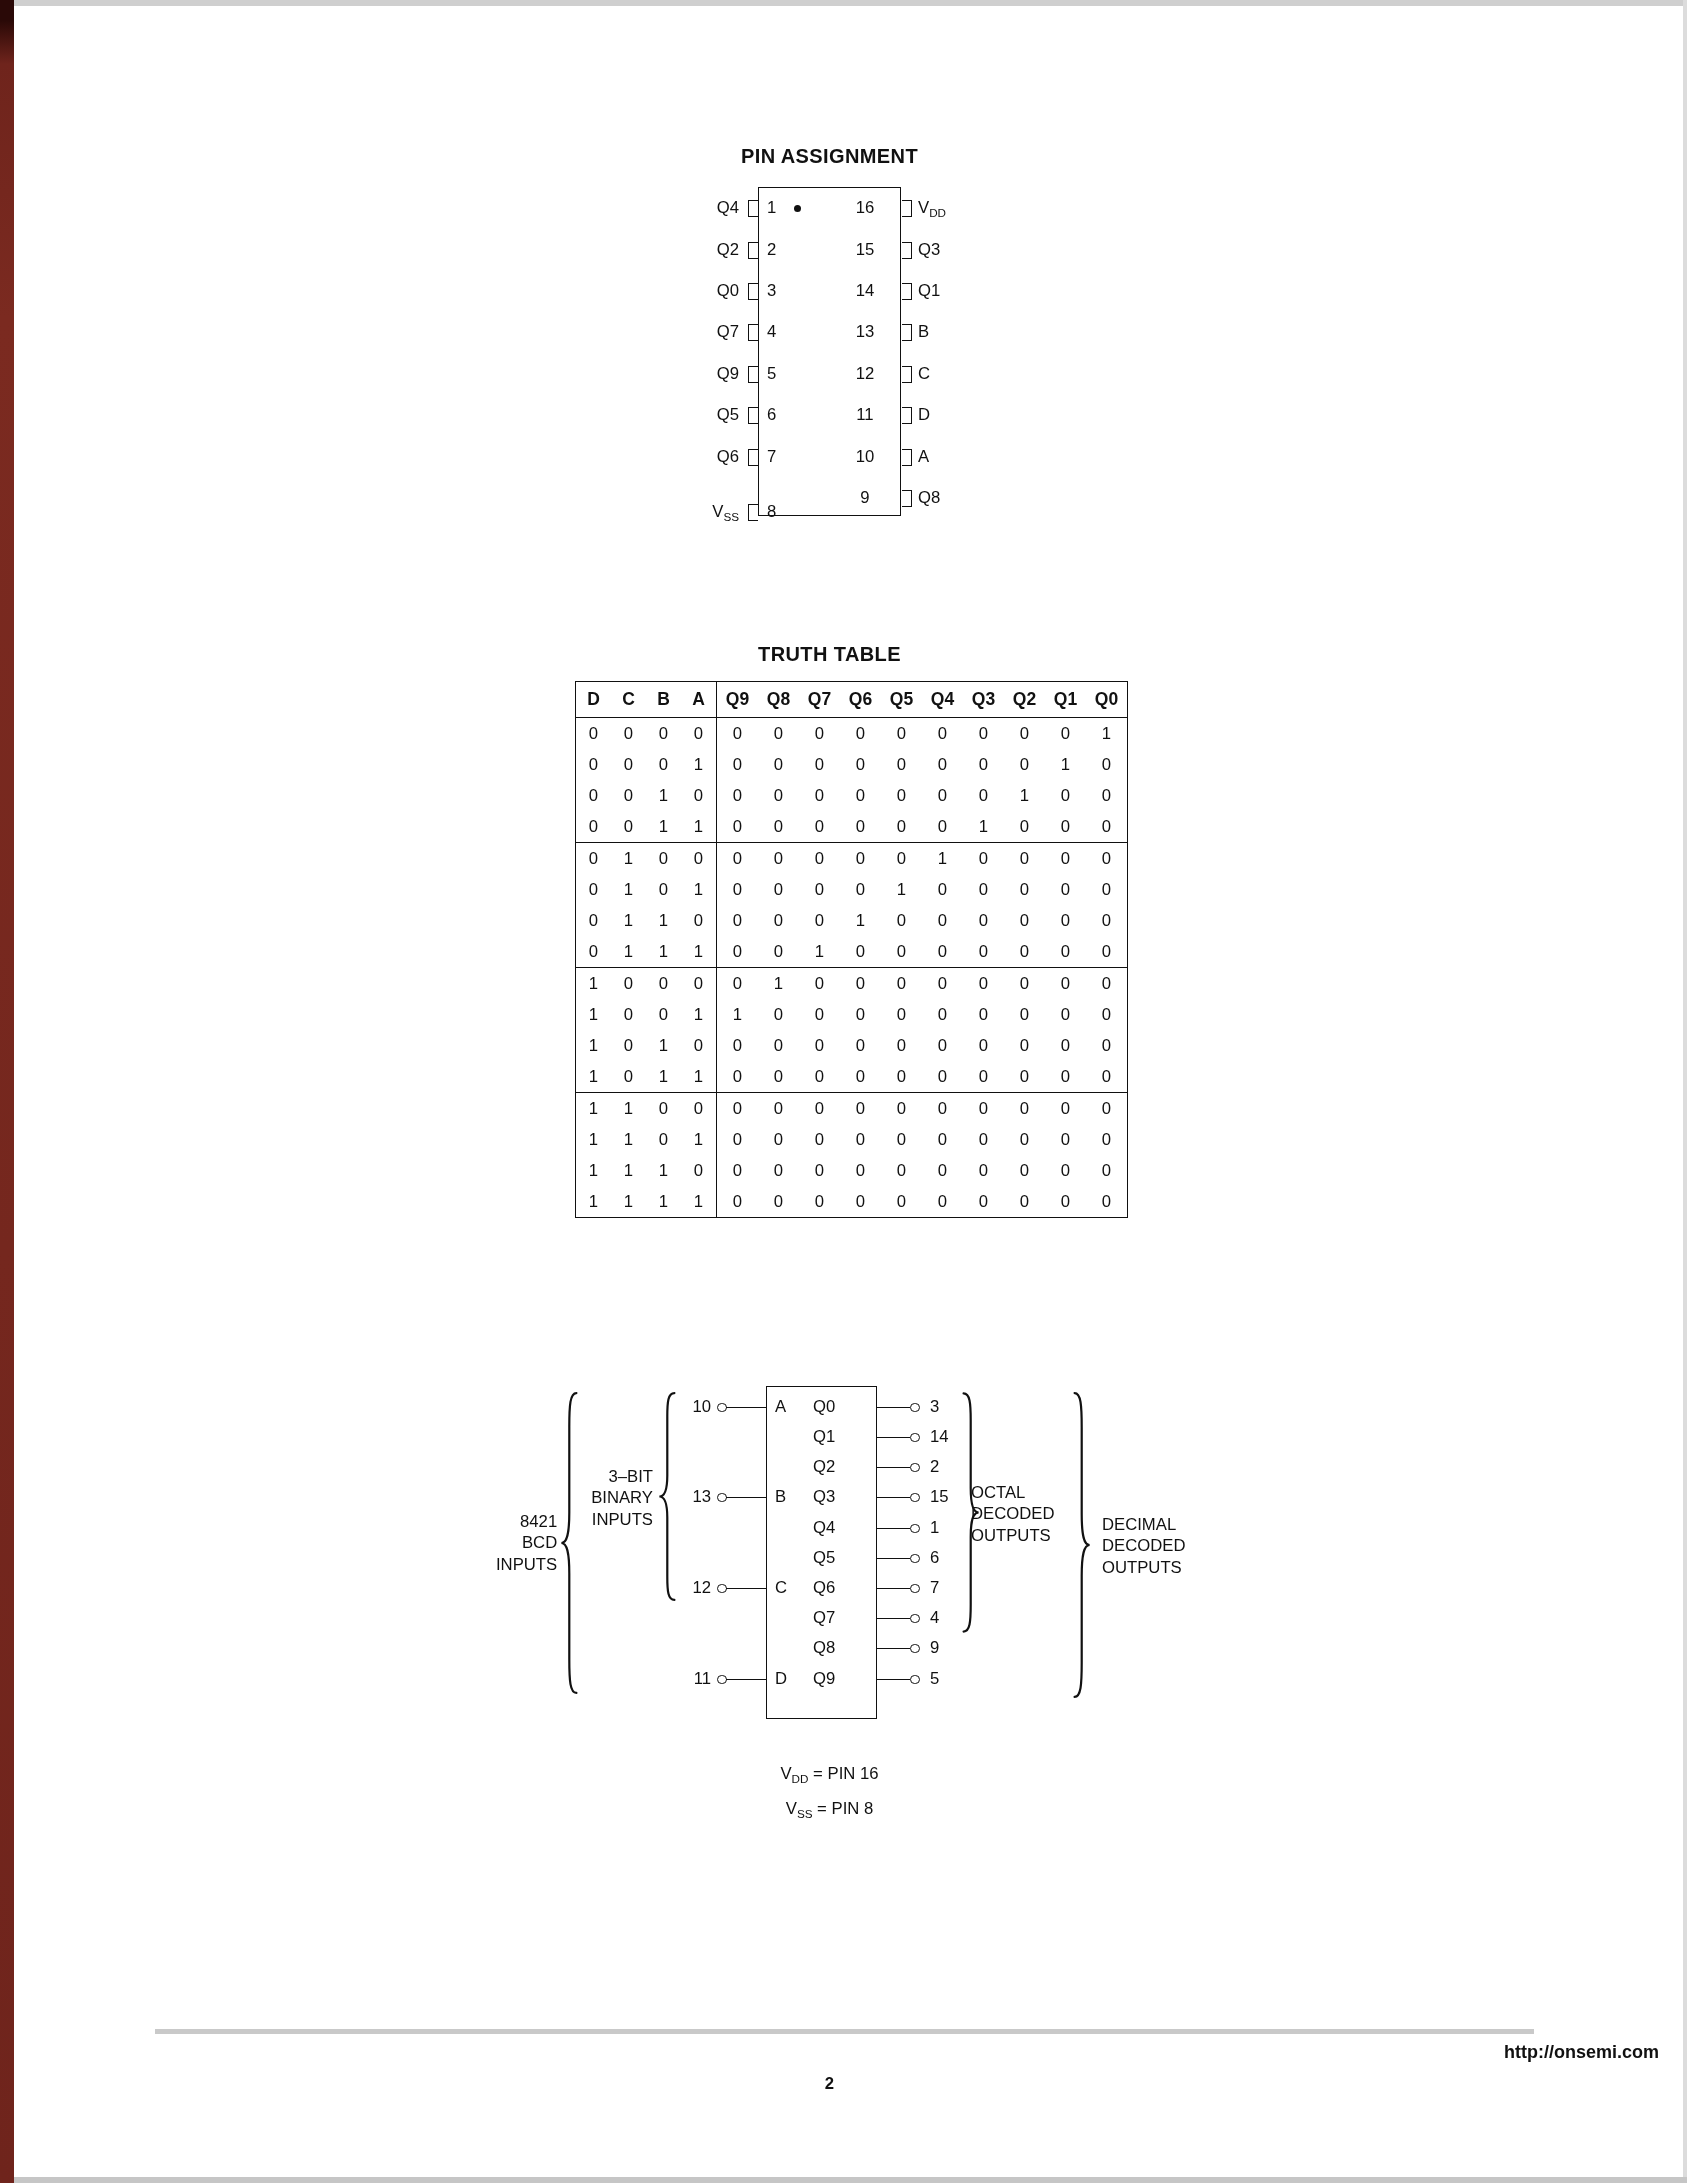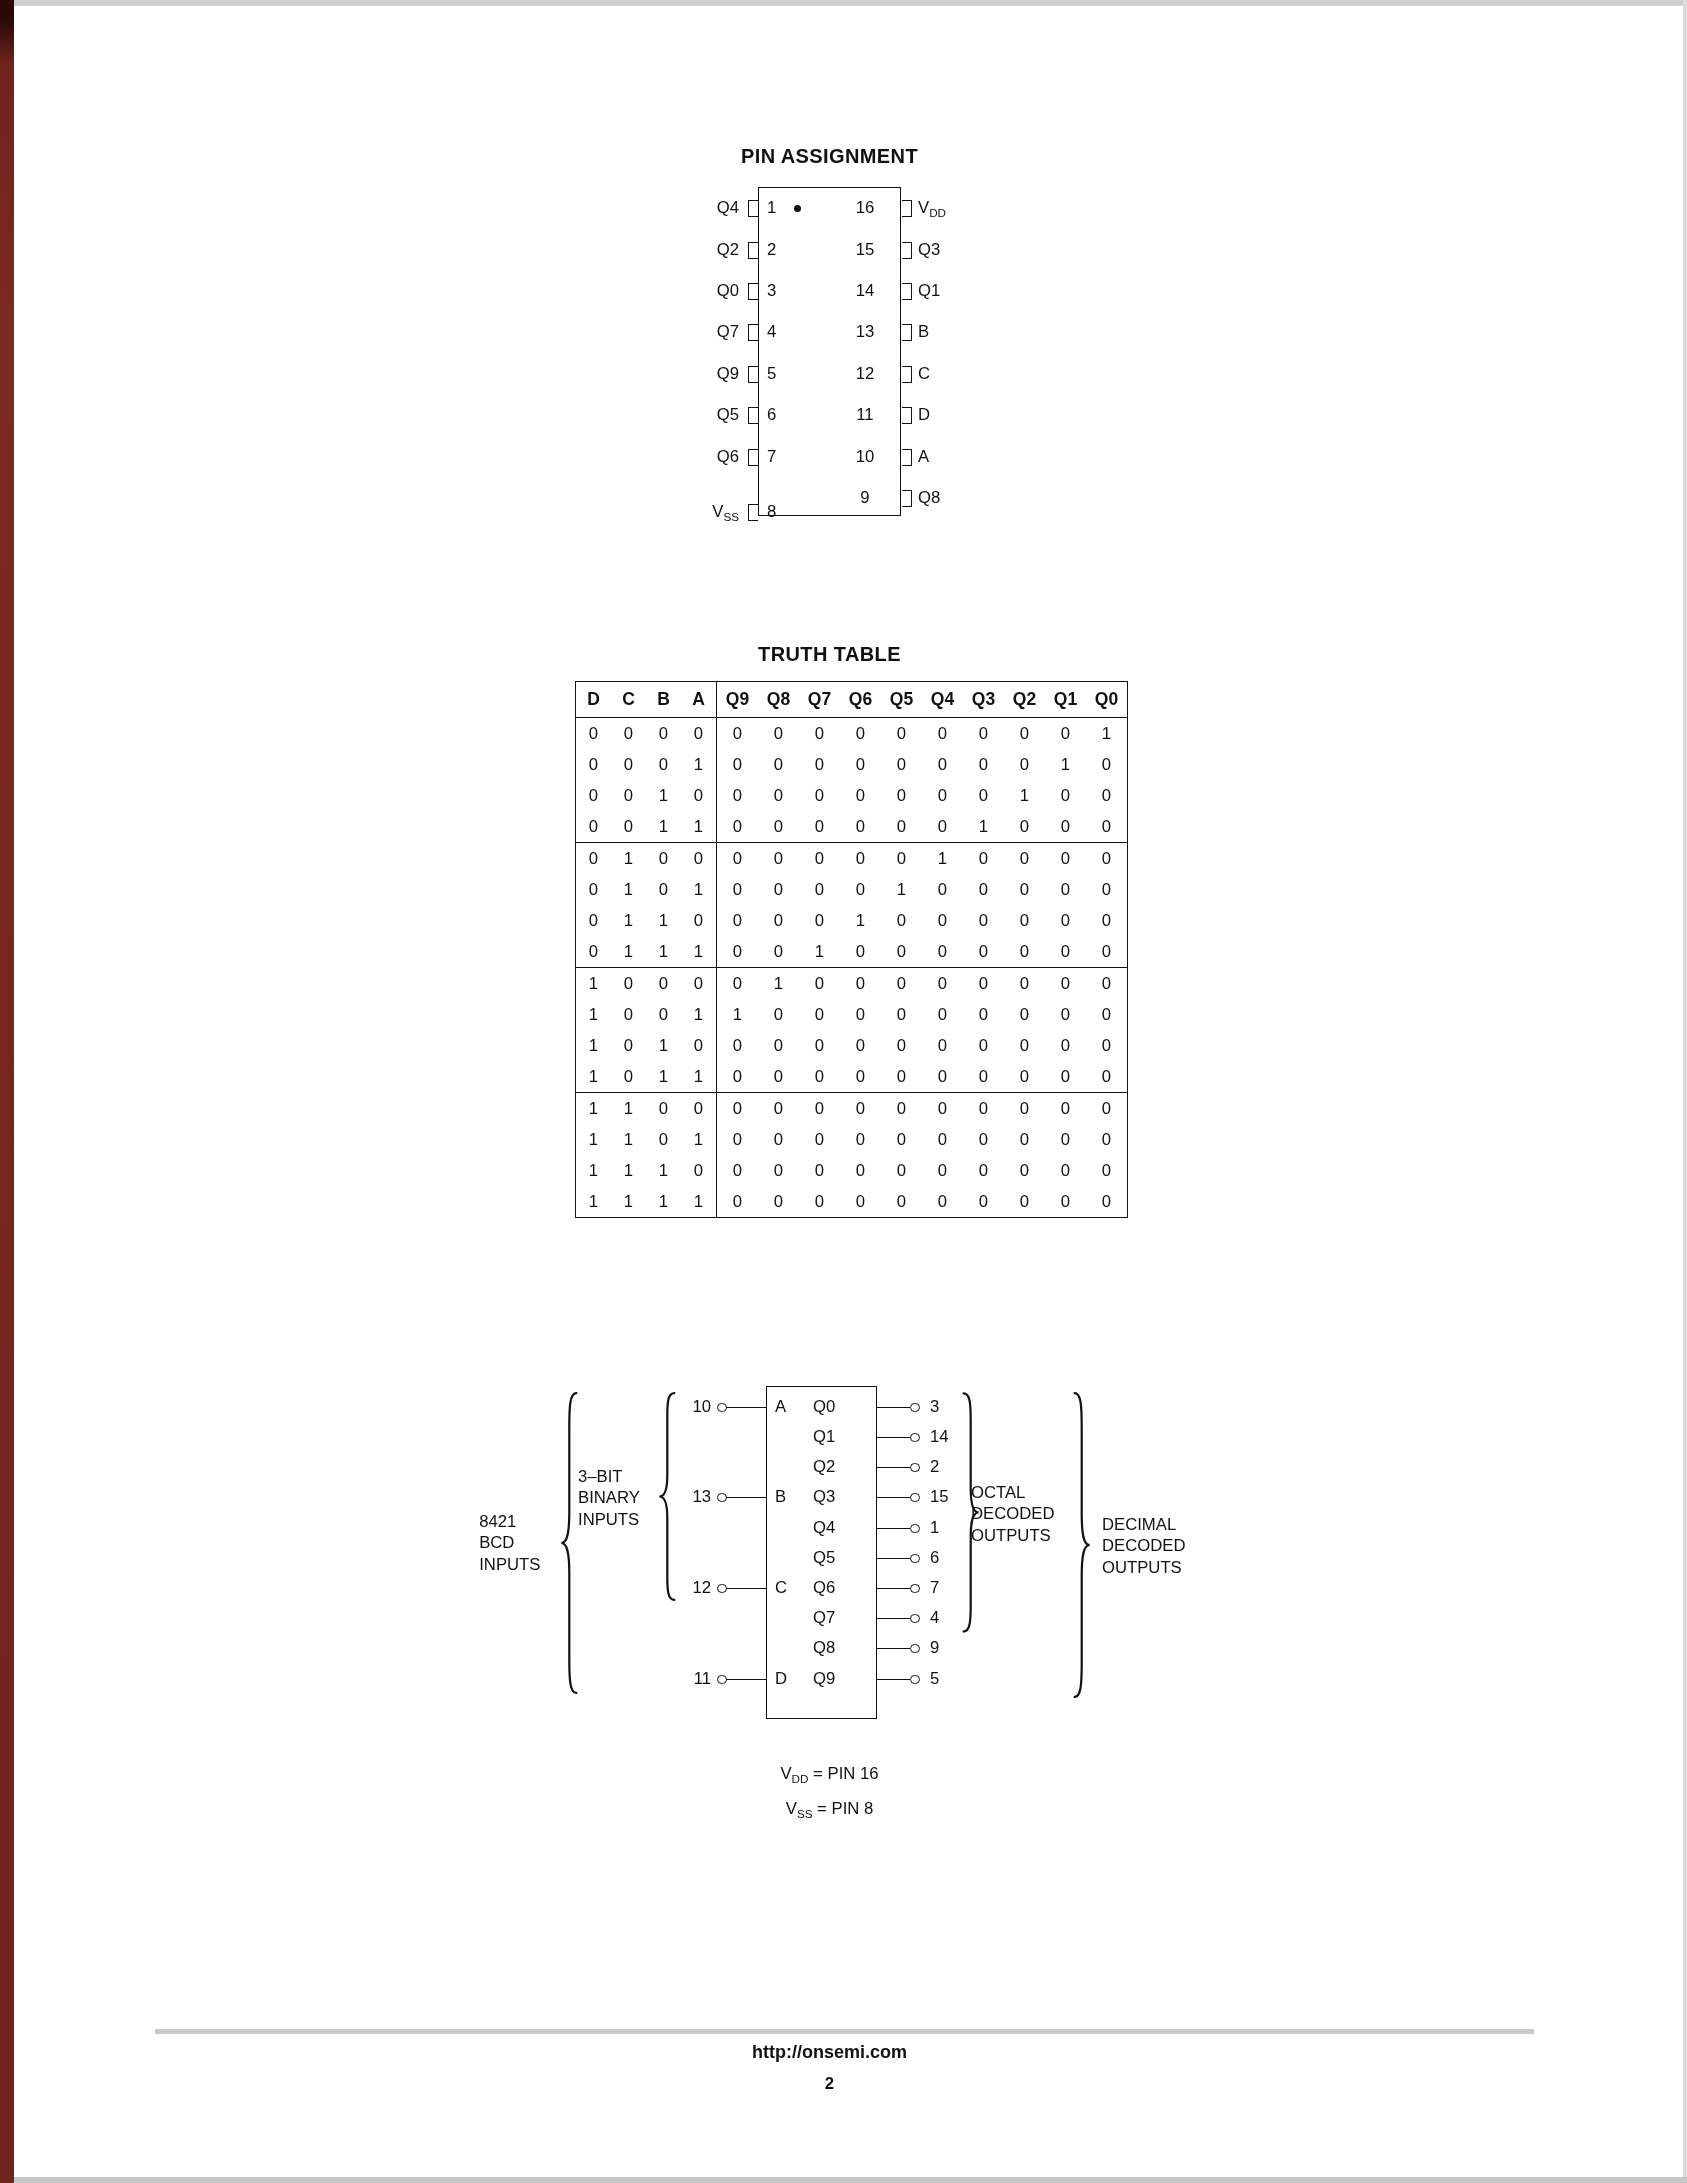--- a/index.html
+++ b/index.html
@@ -46,26 +46,26 @@
   .block-diagram{position:absolute;left:476px;top:1370px;width:762px;height:373px;font-size:16.7px;}
   .bd-box{position:absolute;left:290px;top:16px;width:111px;height:333px;border:1.6px solid #111;box-sizing:border-box;background:#fff;}
   .bd-row{position:absolute;left:0;width:762px;height:20.6px;line-height:20.6px;}
   .bd-wire{position:absolute;top:9.5px;height:1.6px;background:#111;}
   .bd-circ{position:absolute;top:5.6px;width:9.5px;height:9.5px;border:1.6px solid #111;border-radius:50%;box-sizing:border-box;background:#fff;}
   .bd-qlabel{position:absolute;top:0;}
   .bd-pin{position:absolute;top:0;}
   .brace{position:absolute;overflow:visible;}
   .brace path{fill:none;stroke:#111;stroke-width:2.2;vector-effect:non-scaling-stroke;stroke-linecap:round;}
   .bd-label{position:absolute;font-size:16.7px;line-height:21.4px;}
-  .bd-label.center-align{text-align:left;}
+  .bd-label.center-align{text-align:right;}
   .bd-notes{top:1759px;font-size:16.7px;line-height:30px;}
 
   
   .footer-rule{position:absolute;left:155px;top:2029px;width:1379px;height:4.8px;background:#c9c9c9;}
-  .footer-url{top:2042px;font-size:18px;font-weight:bold;}
+  .footer-url{top:2042px;font-size:18px;font-weight:bold;text-align:right;}
   .footer-page{top:2074px;font-size:16.7px;font-weight:bold;}
 </style>
 </head>
 <body>
 
 <div class="page">
   <div class="edge-left"></div>
   <div class="edge-top"></div>
   <div class="edge-right"></div>
   <div class="edge-bottom"></div>

